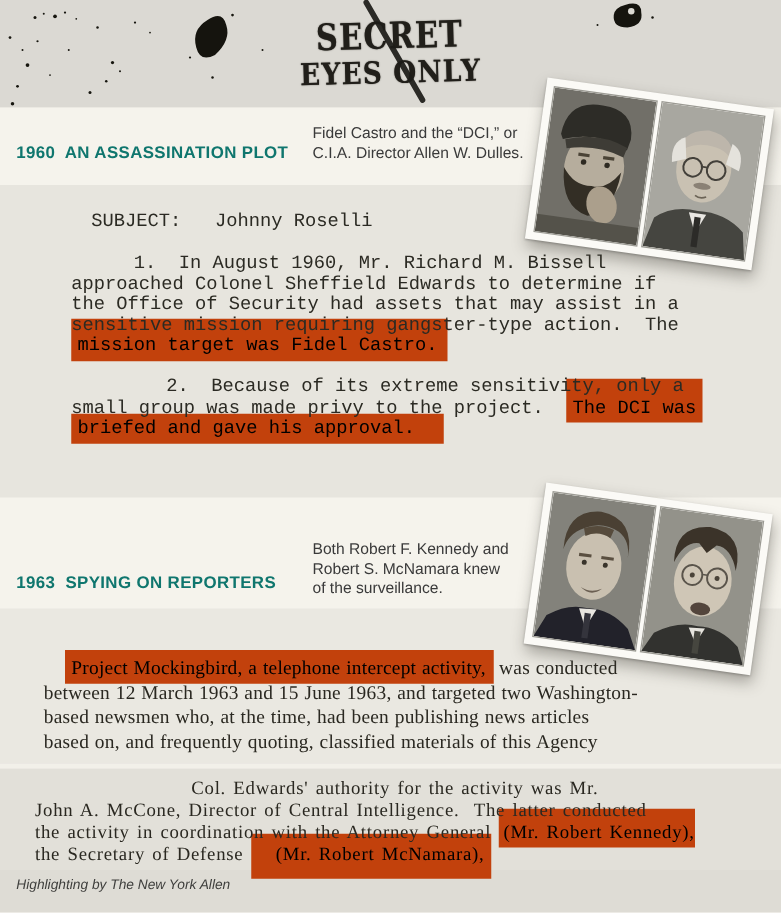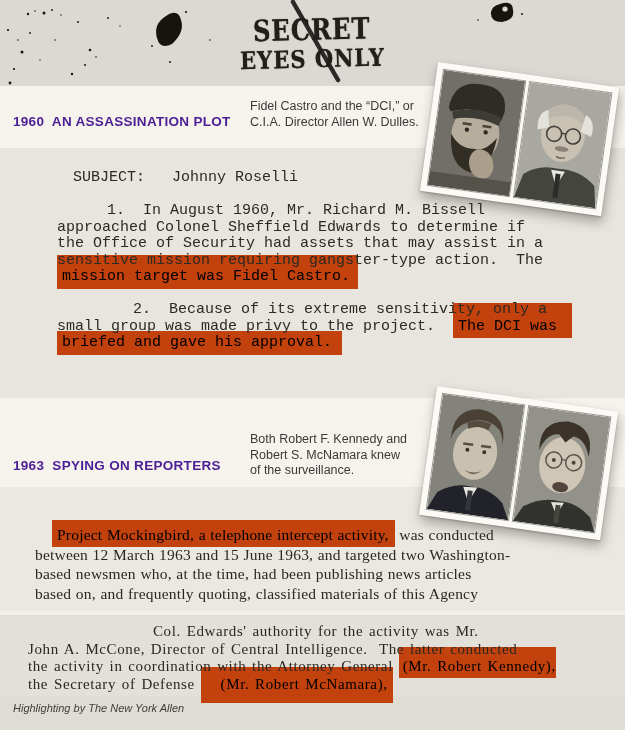--- a/index.html
+++ b/index.html
@@ -17,21 +17,21 @@
 
   
   .stamp{position:absolute;left:232px;top:14px;width:160px;text-align:center;
          transform:rotate(-1.5deg);color:#211f1a;font-family:"DejaVu Serif",serif;font-weight:700;
          text-shadow:0 0 1px #34322c;}
   .stamp-l1{font-size:27px;letter-spacing:1px;transform:scale(.9,1.08);}
   .stamp-l2{font-size:23px;letter-spacing:1px;margin-top:0px;transform:scale(.92,1.05);}
 
   
   .heading{position:absolute;left:13px;font-weight:700;font-size:13.5px;letter-spacing:.3px;
-           color:#4c1d95;white-space:pre;}
+           color:#0f766e;white-space:pre;}
   .caption{position:absolute;left:250px;width:200px;font-size:12.5px;line-height:15.5px;color:#3a3a3a;}
 
   
   .doc1{padding:22px 0 0 57px;font-family:"Liberation Mono","DejaVu Sans Mono",monospace;
         font-size:15px;line-height:16.4px;color:#2b2a23;}
   .tline{white-space:pre;}
   .ind16{padding-left:16px;}
   .ind50{padding-left:50px;}
   .ind76{padding-left:76px;}
   .gap17{margin-top:17px;}
@@ -40,22 +40,22 @@
   .doc2{padding:38px 0 0 35px;font-family:"Liberation Serif","DejaVu Serif",serif;
         font-size:15.5px;line-height:19.5px;letter-spacing:.2px;word-spacing:.5px;color:#2a2821;}
   .doc3{padding:8px 0 0 28px;font-family:"Liberation Serif","DejaVu Serif",serif;
         font-size:15px;line-height:17.7px;letter-spacing:.6px;word-spacing:1.5px;color:#2a2821;}
   .ind17{padding-left:17px;}
   .ind125{padding-left:125px;}
 
   
   .hl{position:relative;z-index:-1;background:#c2410c;padding:2px 5px 3px 4px;}
   .hl-castro{padding:13px 8px 4px 5px;}
-  .hl-dci{padding:15px 15px 3px 5px;}
-  .hl-approval{padding:3px 10px 4px 5px;}
+  .hl-dci{padding:15px 5px 3px 5px;}
+  .hl-approval{padding:3px 23px 4px 5px;}
   .hl-mock{padding:6px 6px 4px 5px;}
   .hl-rfk{padding:11px 0 4px 4px;}
   .hl-rsm{padding:9px 5px 11px 20px;}
 
   
   .photo-card{position:absolute;display:flex;gap:5px;background:#fbfaf6;padding:7px;
               transform:rotate(8deg);transform-origin:0 0;z-index:5;
               box-shadow:2px 6px 12px rgba(60,58,50,.40),0 1px 2px rgba(0,0,0,.25);}
   .card1{left:438px;top:62px;}
   .card2{left:437px;top:386px;}

